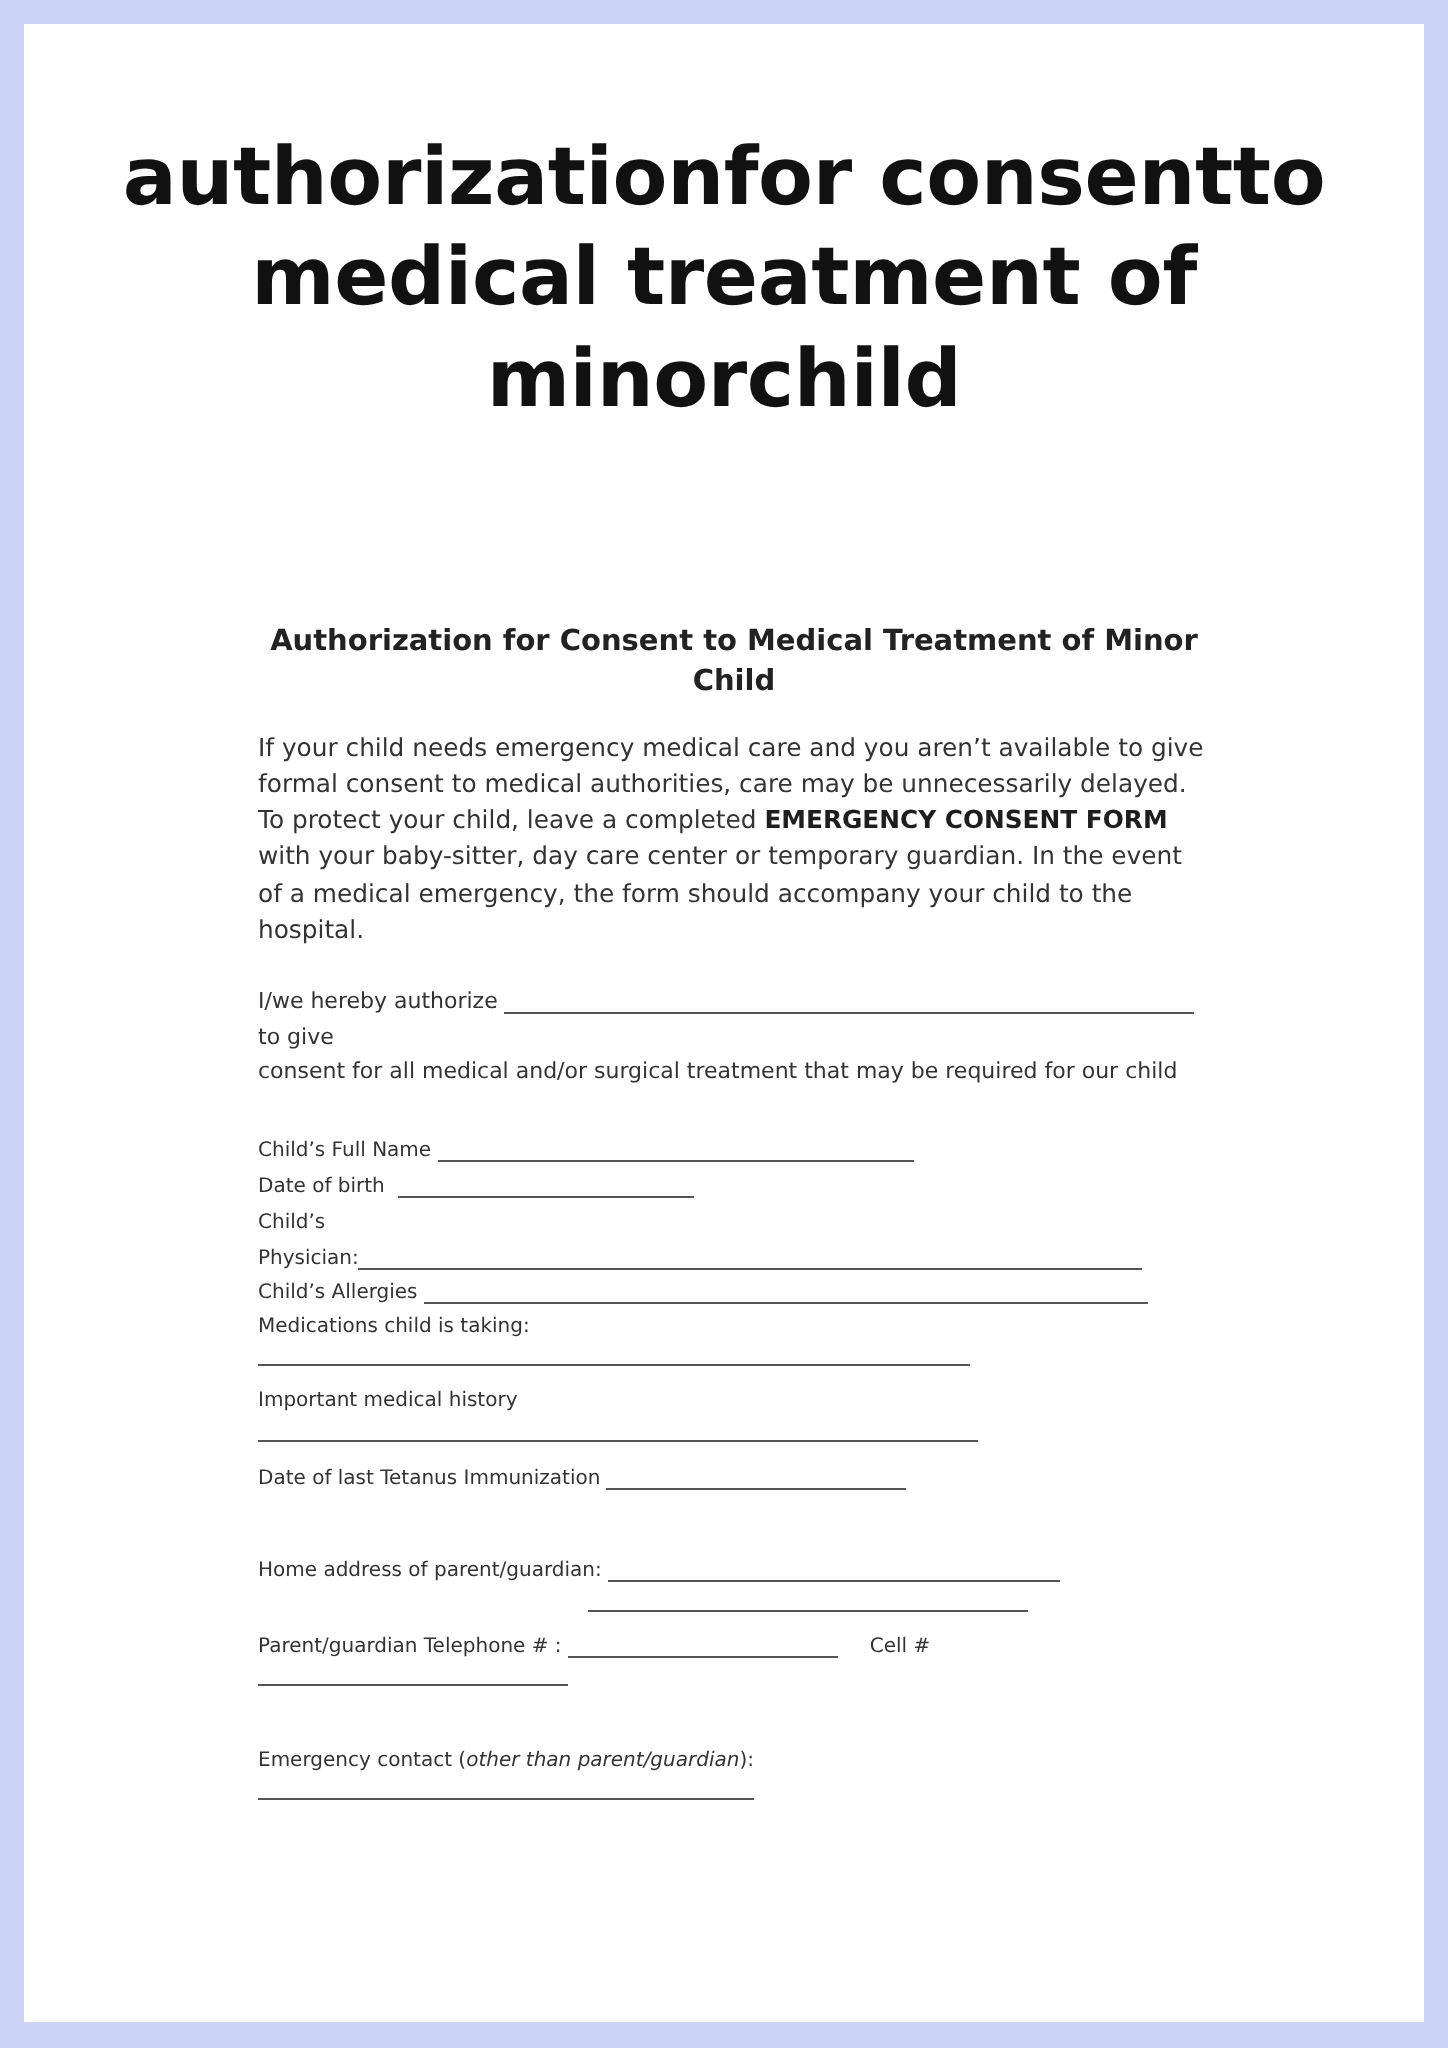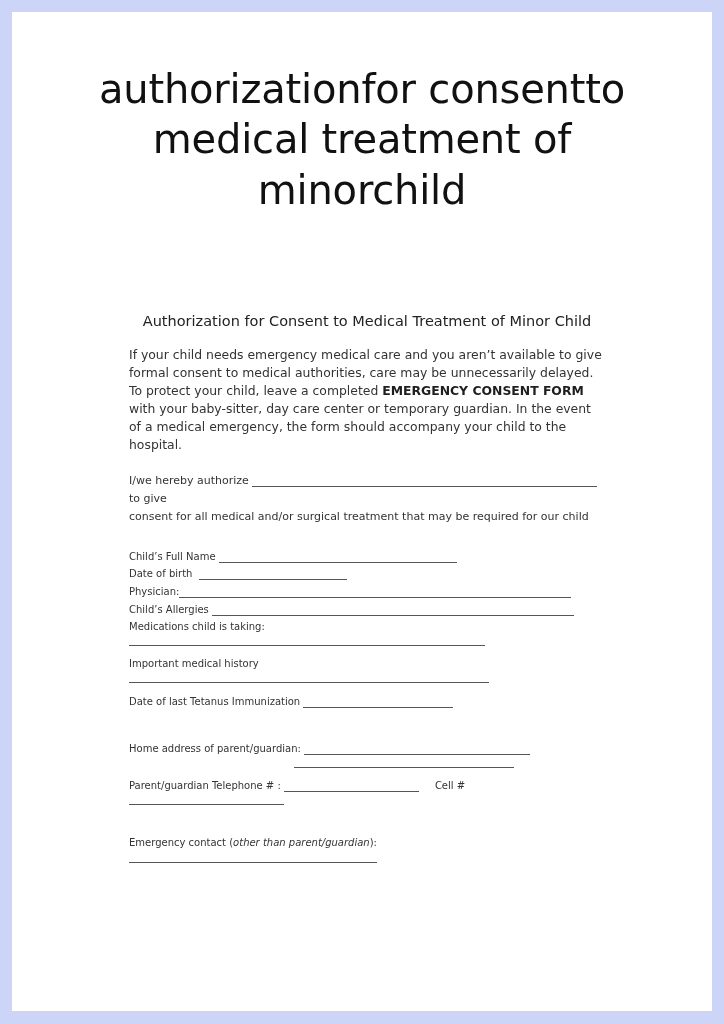--- a/index.html
+++ b/index.html
@@ -21,36 +21,36 @@
     height: 999px;
     background: #ffffff;
     overflow: hidden;
   }
   .doc-heading {
     margin: 0;
     padding: 52px 46px 0 46px;
     text-align: center;
     font-size: 40px;
     line-height: 1.26;
-    font-weight: 400;
+    font-weight: 700;
     color: #111111;
     letter-spacing: -0.2px;
   }
   .content-body {
     position: absolute;
     left: 105px;
     top: 300px;
     width: 500px;
   }
   .form-title {
     margin: 0 0 14px 0;
     text-align: center;
     font-size: 14.5px;
     line-height: 1.35;
-    font-weight: 400;
+    font-weight: 700;
     color: #222222;
     padding: 0 8px;
   }
   .intro-paragraph {
     margin: 12px 0 18px 0;
     font-size: 12.4px;
     line-height: 1.46;
     color: #333333;
     padding: 0 12px 0 12px;
     text-align: left;
@@ -118,20 +118,21 @@
       <div class="line"><span>I/we hereby authorize</span> <span class="rule" style="width:345px"></span></div>
       <div class="line">to give</div>
       <div class="line">consent for all medical and/or surgical treatment that may be required for our child</div>
     </div>
 
     <div class="gap-lg"></div>
 
     <div class="field-group">
       <div class="field-sm"><span>Child’s Full Name</span> <span class="rule" style="width:238px"></span></div>
       <div class="field-sm"><span>Date of birth</span>&nbsp; <span class="rule" style="width:148px"></span></div>
+      <div class="field-sm">Child’s</div>
       <div class="field-sm"><span>Physician:</span><span class="rule" style="width:392px"></span></div>
       <div class="field-sm"><span>Child’s Allergies</span> <span class="rule" style="width:362px"></span></div>
     </div>
 
     <div class="field-group">
       <div class="field-md">Medications child is taking:</div>
       <div class="gap-sm"></div>
       <span class="rule-block" style="width:356px"></span>
       <div class="gap-sm"></div>
       <div class="field-md">Important medical history</div>

